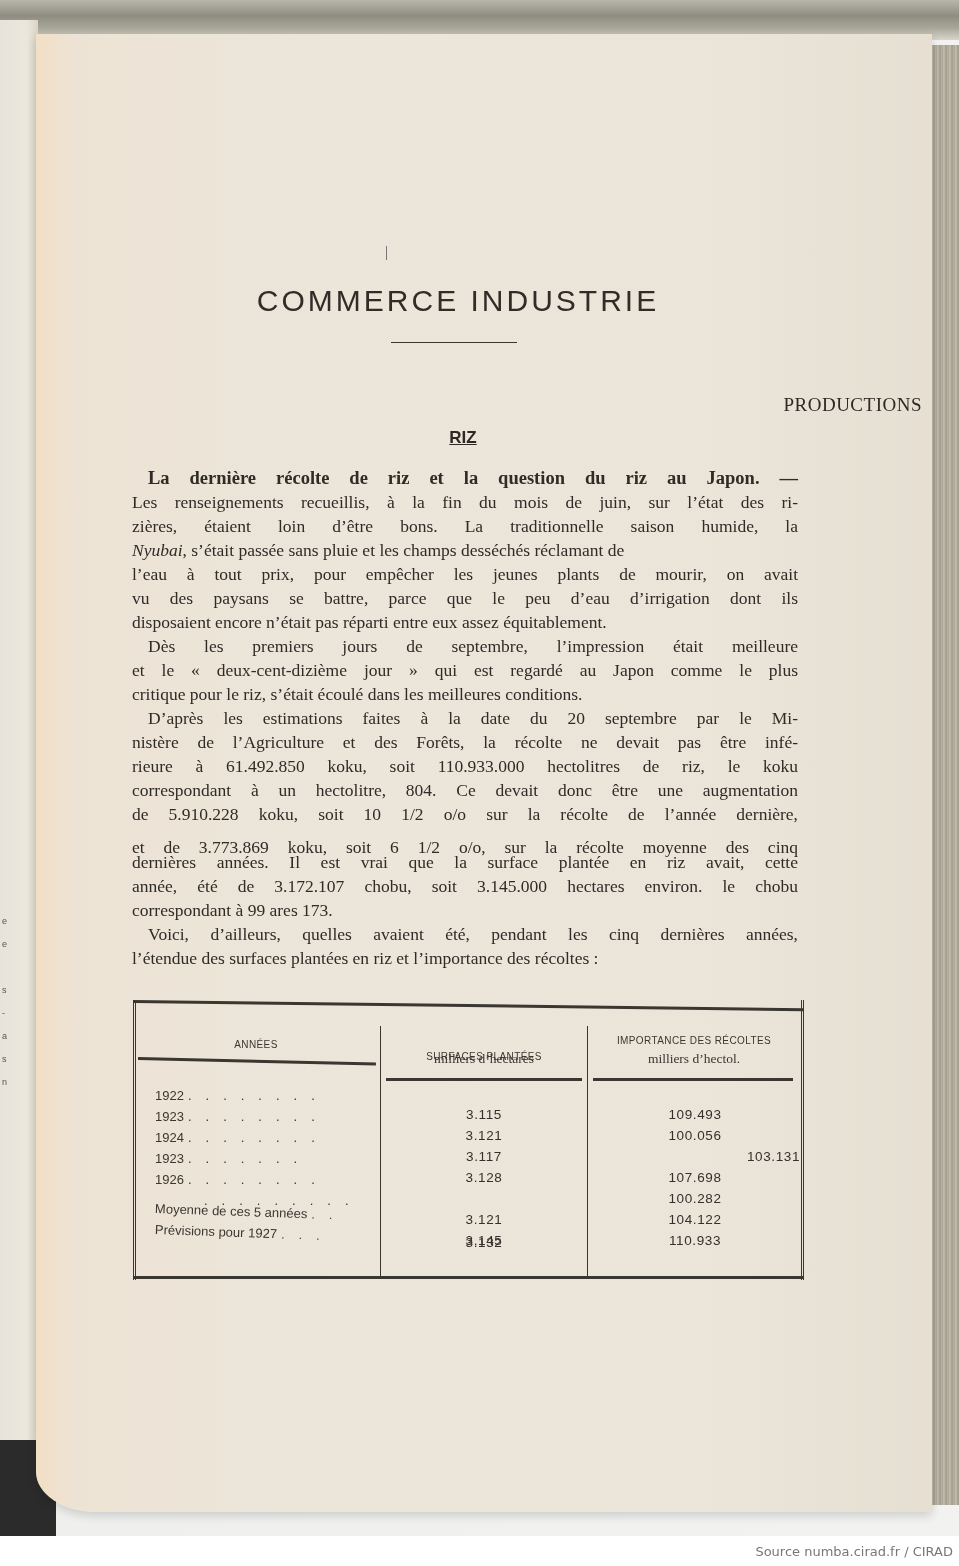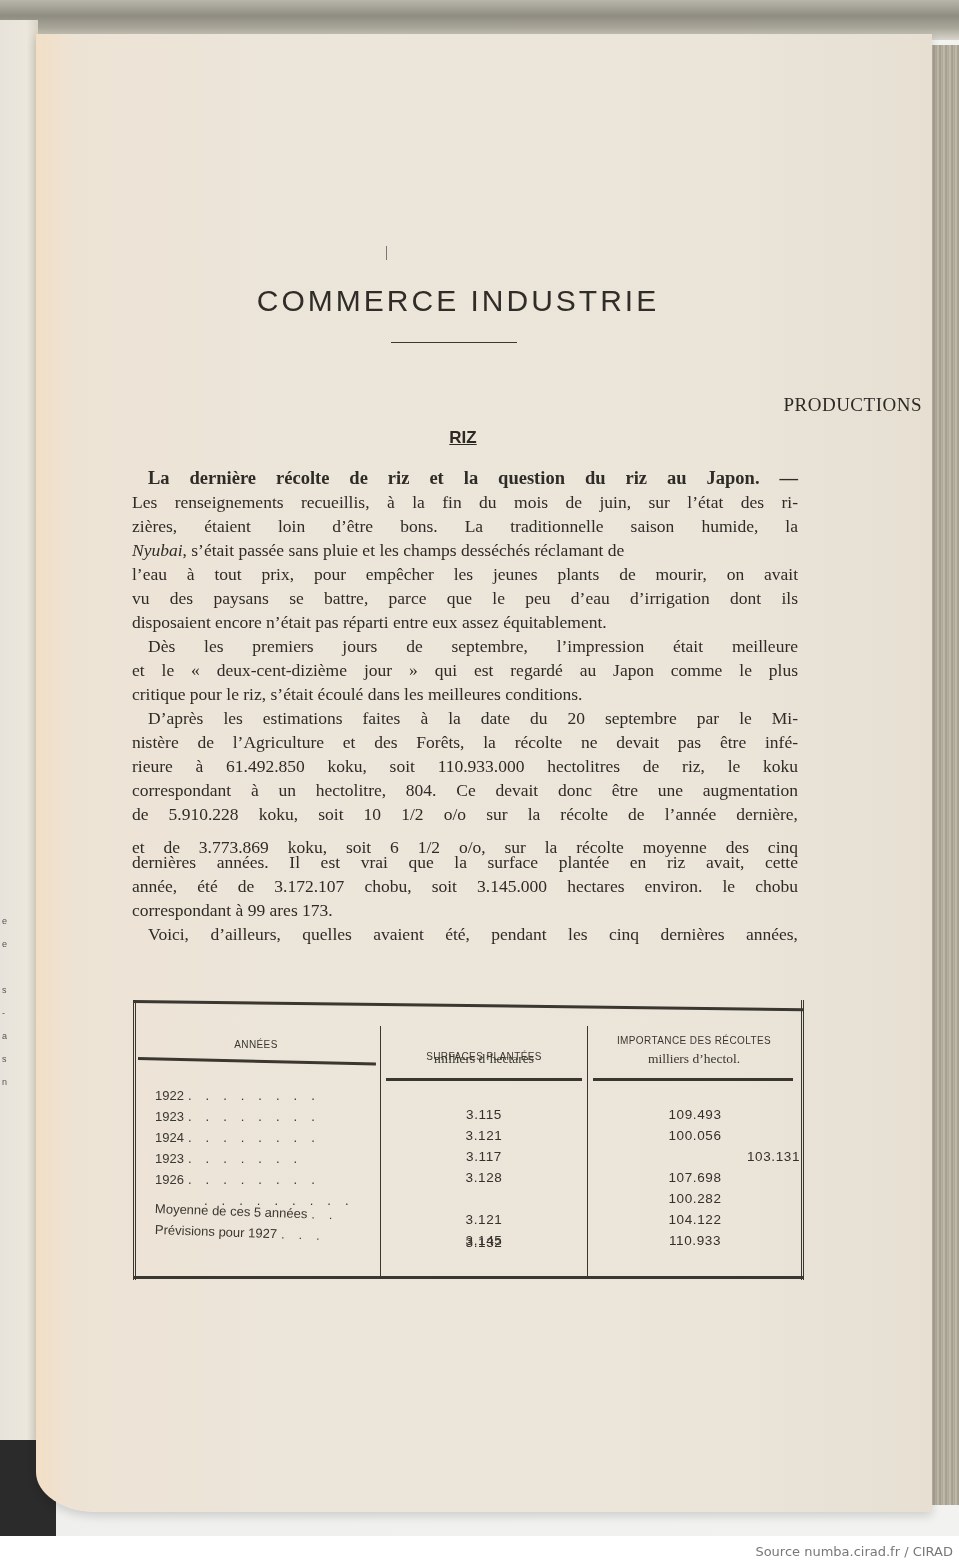--- a/index.html
+++ b/index.html
@@ -138,20 +138,21 @@
   <div class="para-line indent" style="top:706px;">D’après les estimations faites à la date du 20 septembre par le Mi-</div>
   <div class="para-line" style="top:730px;">nistère de l’Agriculture et des Forêts, la récolte ne devait pas être infé-</div>
   <div class="para-line" style="top:754px;">rieure à 61.492.850 koku, soit 110.933.000 hectolitres de riz, le koku</div>
   <div class="para-line" style="top:778px;">correspondant à un hectolitre, 804. Ce devait donc être une augmentation</div>
   <div class="para-line" style="top:802px;">de 5.910.228 koku, soit 10 1/2 o/o sur la récolte de l’année dernière,</div>
   <div class="para-line" style="top:826px;margin-top:9px;">et de 3.773.869 koku, soit 6 1/2 o/o, sur la récolte moyenne des cinq</div>
   <div class="para-line" style="top:850px;">dernières années. Il est vrai que la surface plantée en riz avait, cette</div>
   <div class="para-line" style="top:874px;">année, été de 3.172.107 chobu, soit 3.145.000 hectares environ. le chobu</div>
   <div class="para-line last" style="top:898px;">correspondant à 99 ares 173.</div>
   <div class="para-line indent" style="top:922px;">Voici, d’ailleurs, quelles avaient été, pendant les cinq dernières années,</div>
+  <div class="para-line last" style="top:946px;">l’étendue des surfaces plantées en riz et l’importance des récoltes :</div>
 
   <div class="table-frame"></div>
   <div class="t-top"></div>
   <div class="t-bottom"></div>
   <div class="t-vline" style="left:380px;top:1026px;height:250px;"></div>
   <div class="t-vline" style="left:587px;top:1026px;height:250px;"></div>
   <div class="t-hrule" style="left:138px;top:1057px;width:238px;transform:rotate(1.3deg);transform-origin:left;"></div>
   <div class="t-hrule" style="left:386px;top:1078px;width:196px;"></div>
   <div class="t-hrule" style="left:593px;top:1078px;width:200px;"></div>
 

